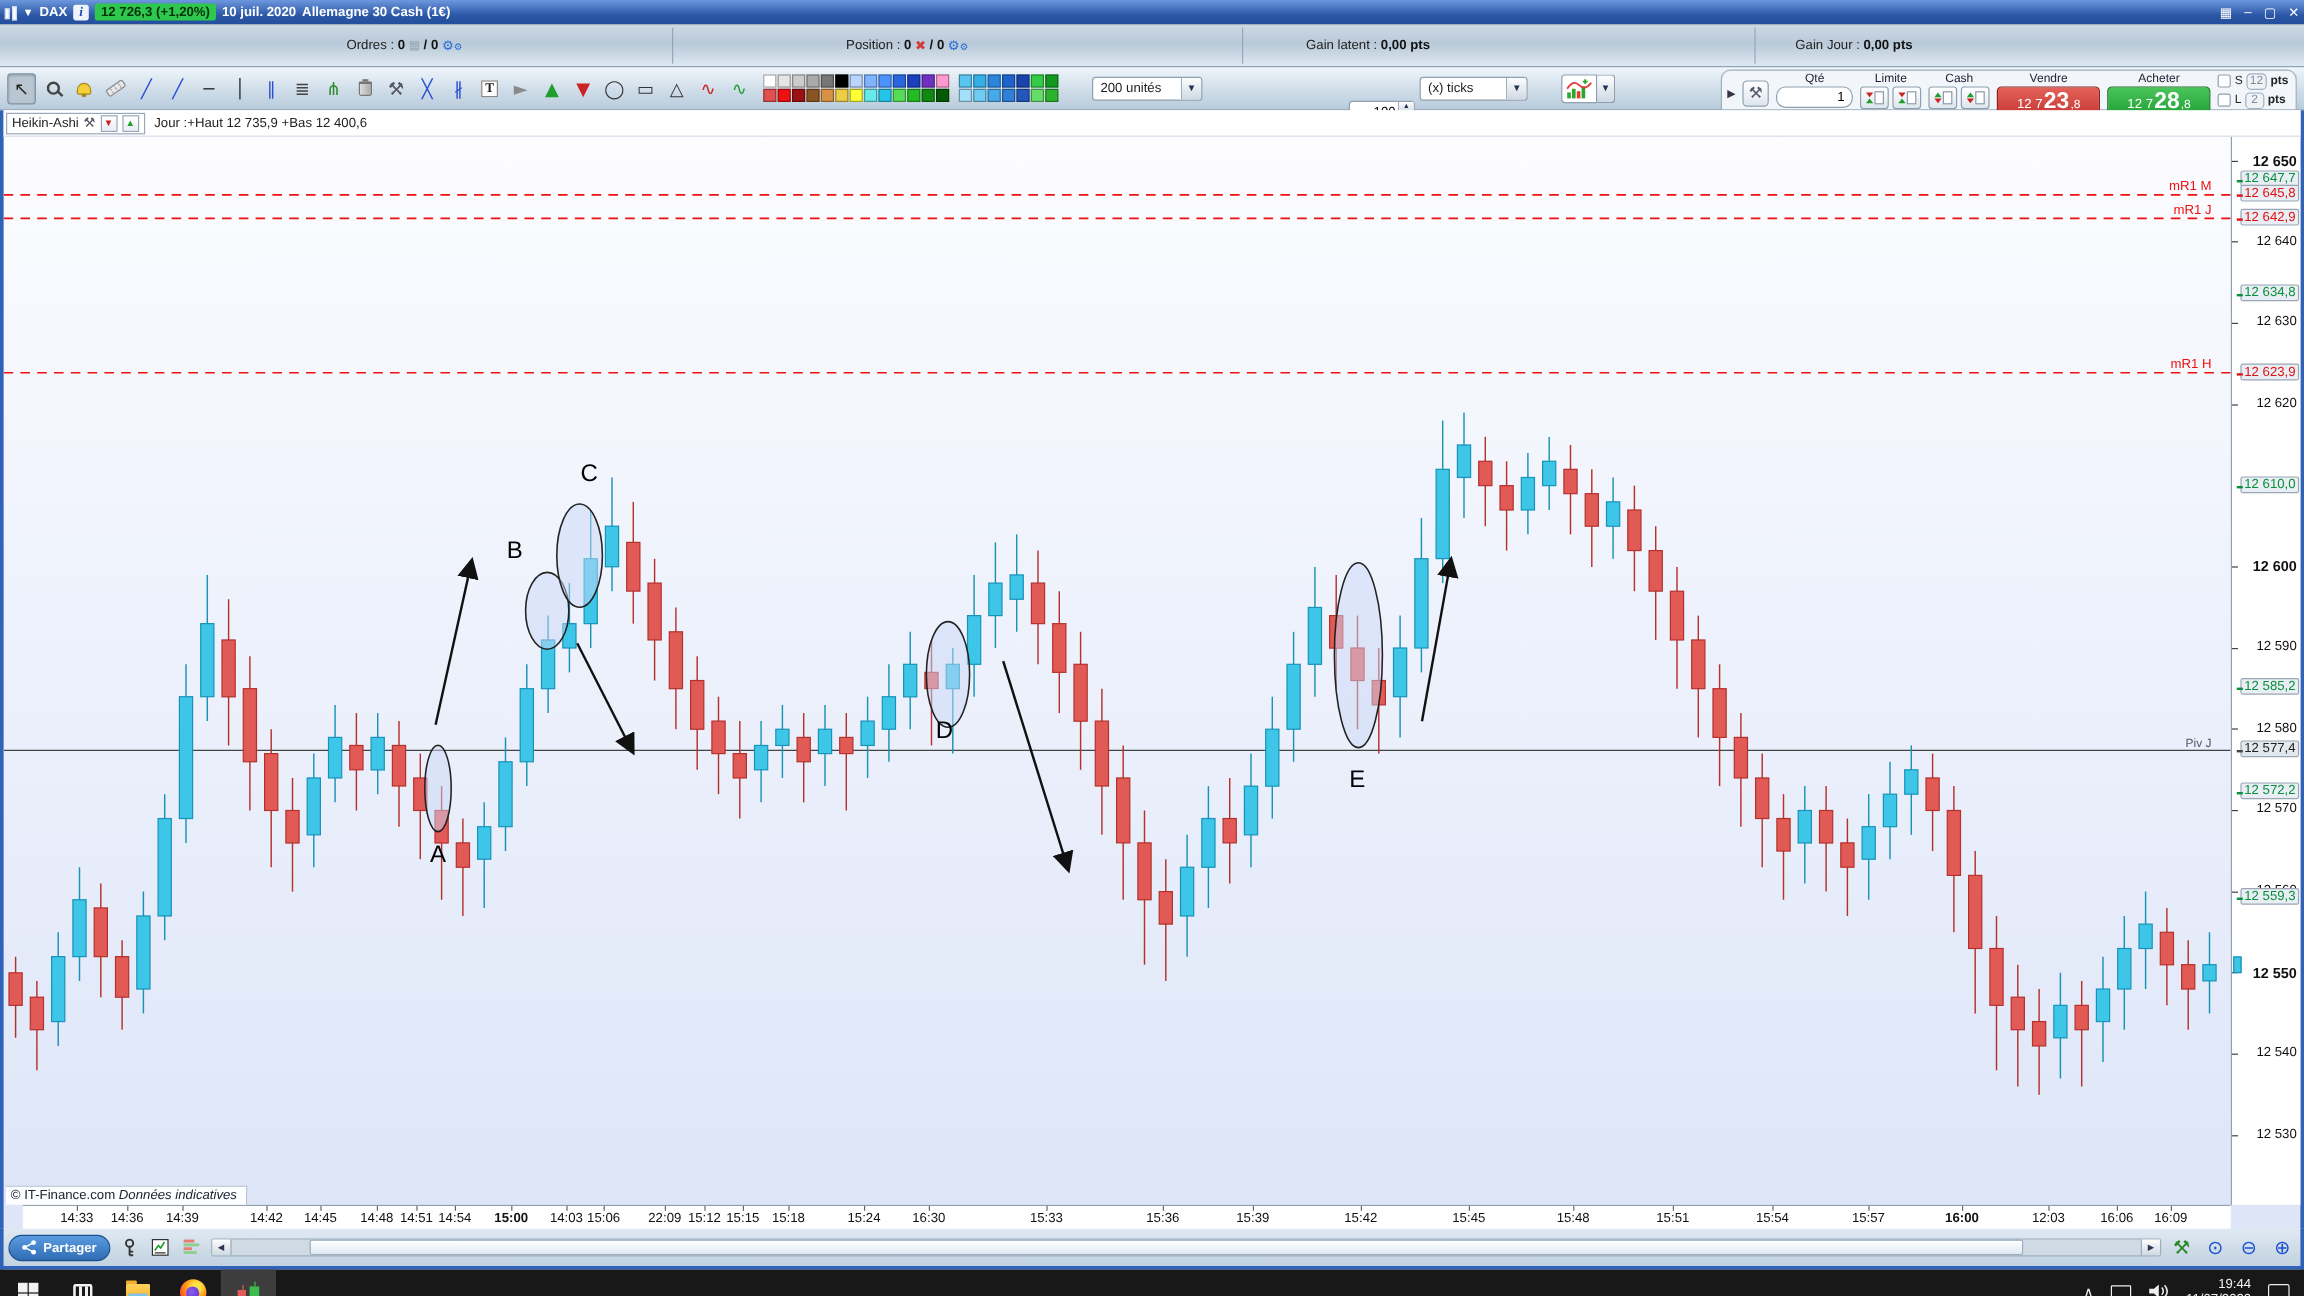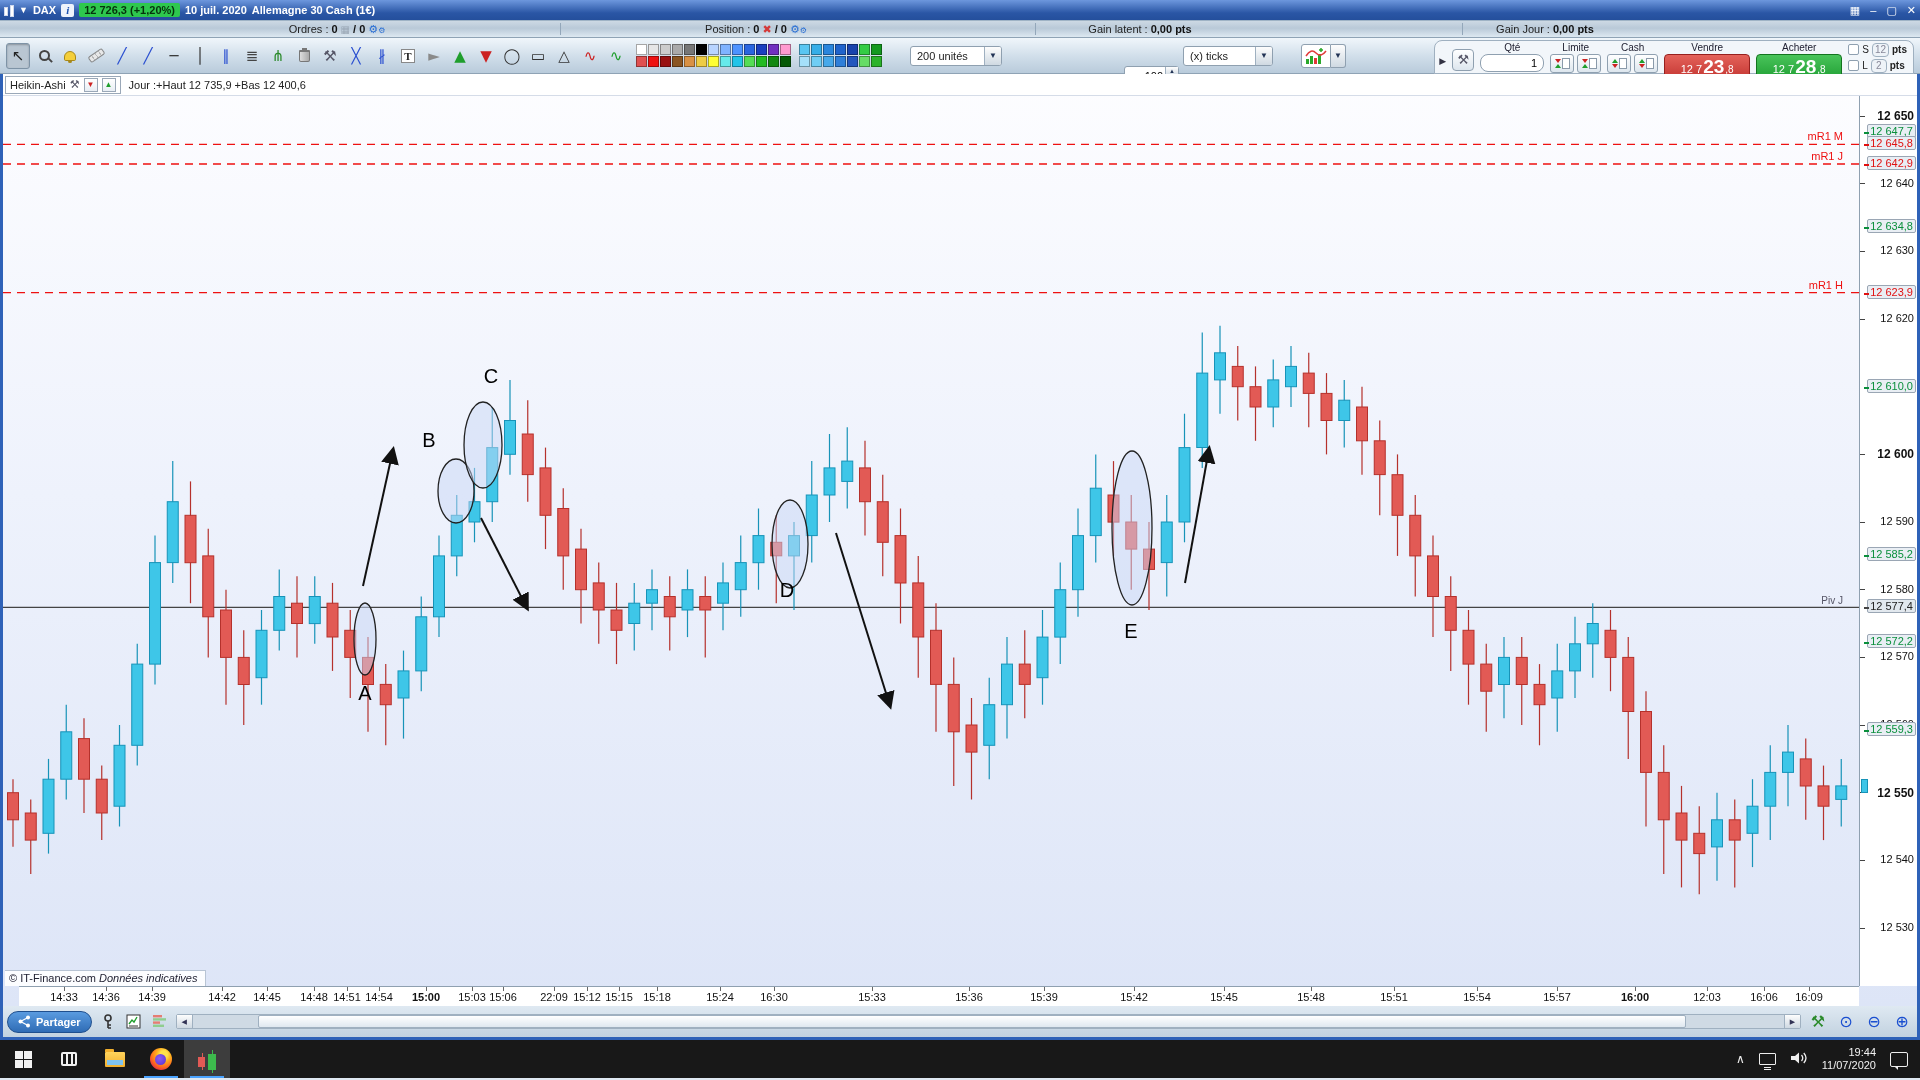--- a/index.html
+++ b/index.html
@@ -15,21 +15,21 @@
   .tb-candles i:nth-child(1){height:9px;margin-bottom:1px}
   .tb-candles i:nth-child(2){height:12px}
   .caret{font-size:9px;}
   .info-chip{background:#eef3fb;color:#1a50b0;width:13px;height:13px;border-radius:2px;
     display:inline-flex;align-items:center;justify-content:center;font-family:"Liberation Serif",serif;
     font-weight:bold;font-style:italic;}
   .quote-chip{background:#2ec84e;color:#06320d;padding:1px 5px;border-radius:2px;font-weight:bold;}
   .win-btns{margin-left:auto;display:flex;gap:10px;font-weight:normal;font-size:11px;align-items:center;}
   .win-btns span{cursor:default;}
   
-  .infobar{position:relative;height:18px;background:linear-gradient(#cdd9e4,#b9c9d8 45%,#dde8f1);
+  .infobar{position:relative;height:36px;background:linear-gradient(#cdd9e4,#b9c9d8 45%,#dde8f1);
     border-top:1px solid #9fb3c5;border-bottom:1px solid #8fa3b5;padding-left:35px;}
   .ib-sec{position:absolute;top:0;height:100%;display:flex;align-items:center;gap:3px;transform:translateX(-50%);}
   .ib-sec b{font-weight:bold;color:#111;}
   .gear{color:#2a6fd4;font-family:"DejaVu Sans",sans-serif;font-size:11px;}
   .gear small{font-size:8px;}
   .dis-ic{color:#9aa7b5;font-size:10px;}
   .red-x{color:#d43a3a;font-weight:bold;}
   .ib-sep{position:absolute;top:2px;bottom:2px;width:1px;background:#93a7ba;}
   
   .toolbar{height:36px;background:linear-gradient(#f0f6fb,#cfdde9 55%,#b9cbdb);display:flex;align-items:center;
@@ -714,21 +714,21 @@
         <span class="ta-lbl" style="left:248px">14:45</span>
         <span class="ta-tick" style="left:295px"></span>
         <span class="ta-lbl" style="left:295px">14:48</span>
         <span class="ta-tick" style="left:328px"></span>
         <span class="ta-lbl" style="left:328px">14:51</span>
         <span class="ta-tick" style="left:360px"></span>
         <span class="ta-lbl" style="left:360px">14:54</span>
         <span class="ta-tick" style="left:407px"></span>
         <span class="ta-lbl bold" style="left:407px">15:00</span>
         <span class="ta-tick" style="left:453px"></span>
-        <span class="ta-lbl" style="left:453px">15:03</span>
+        <span class="ta-lbl" style="left:453px">14:03</span>
         <span class="ta-tick" style="left:484px"></span>
         <span class="ta-lbl" style="left:484px">15:06</span>
         <span class="ta-tick" style="left:535px"></span>
         <span class="ta-lbl" style="left:535px">22:09</span>
         <span class="ta-tick" style="left:568px"></span>
         <span class="ta-lbl" style="left:568px">15:12</span>
         <span class="ta-tick" style="left:600px"></span>
         <span class="ta-lbl" style="left:600px">15:15</span>
         <span class="ta-tick" style="left:638px"></span>
         <span class="ta-lbl" style="left:638px">15:18</span>

